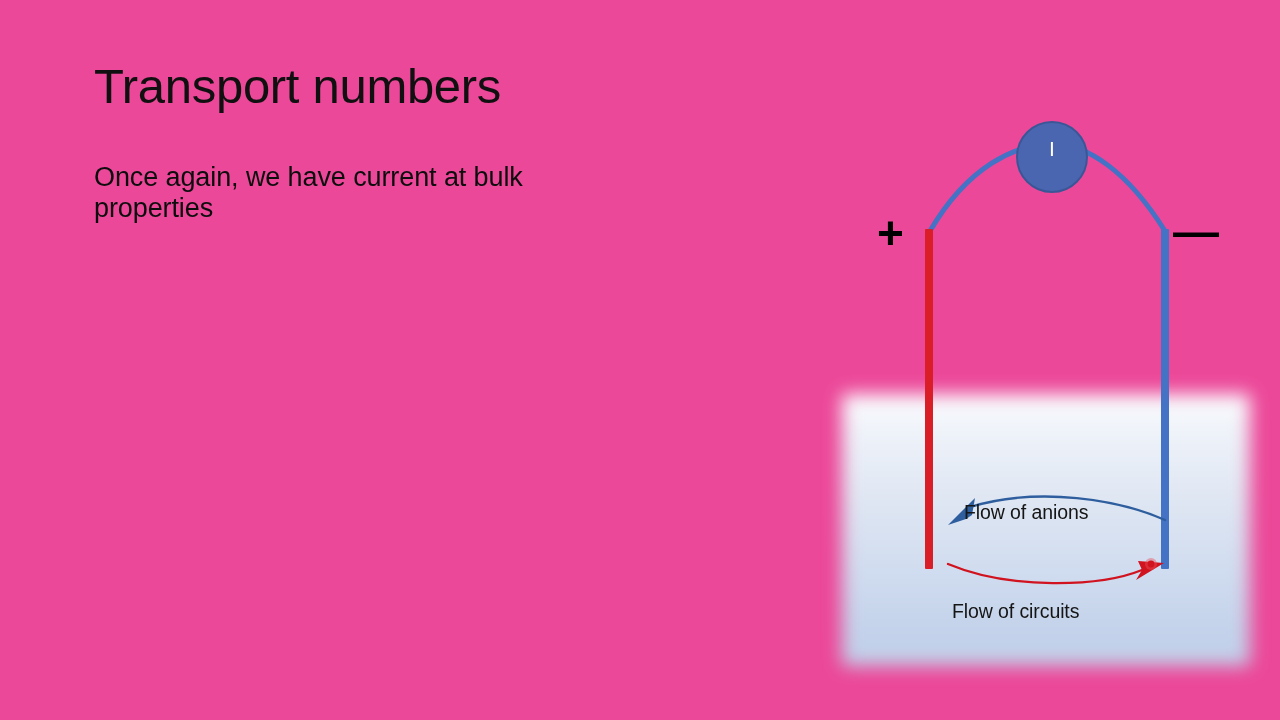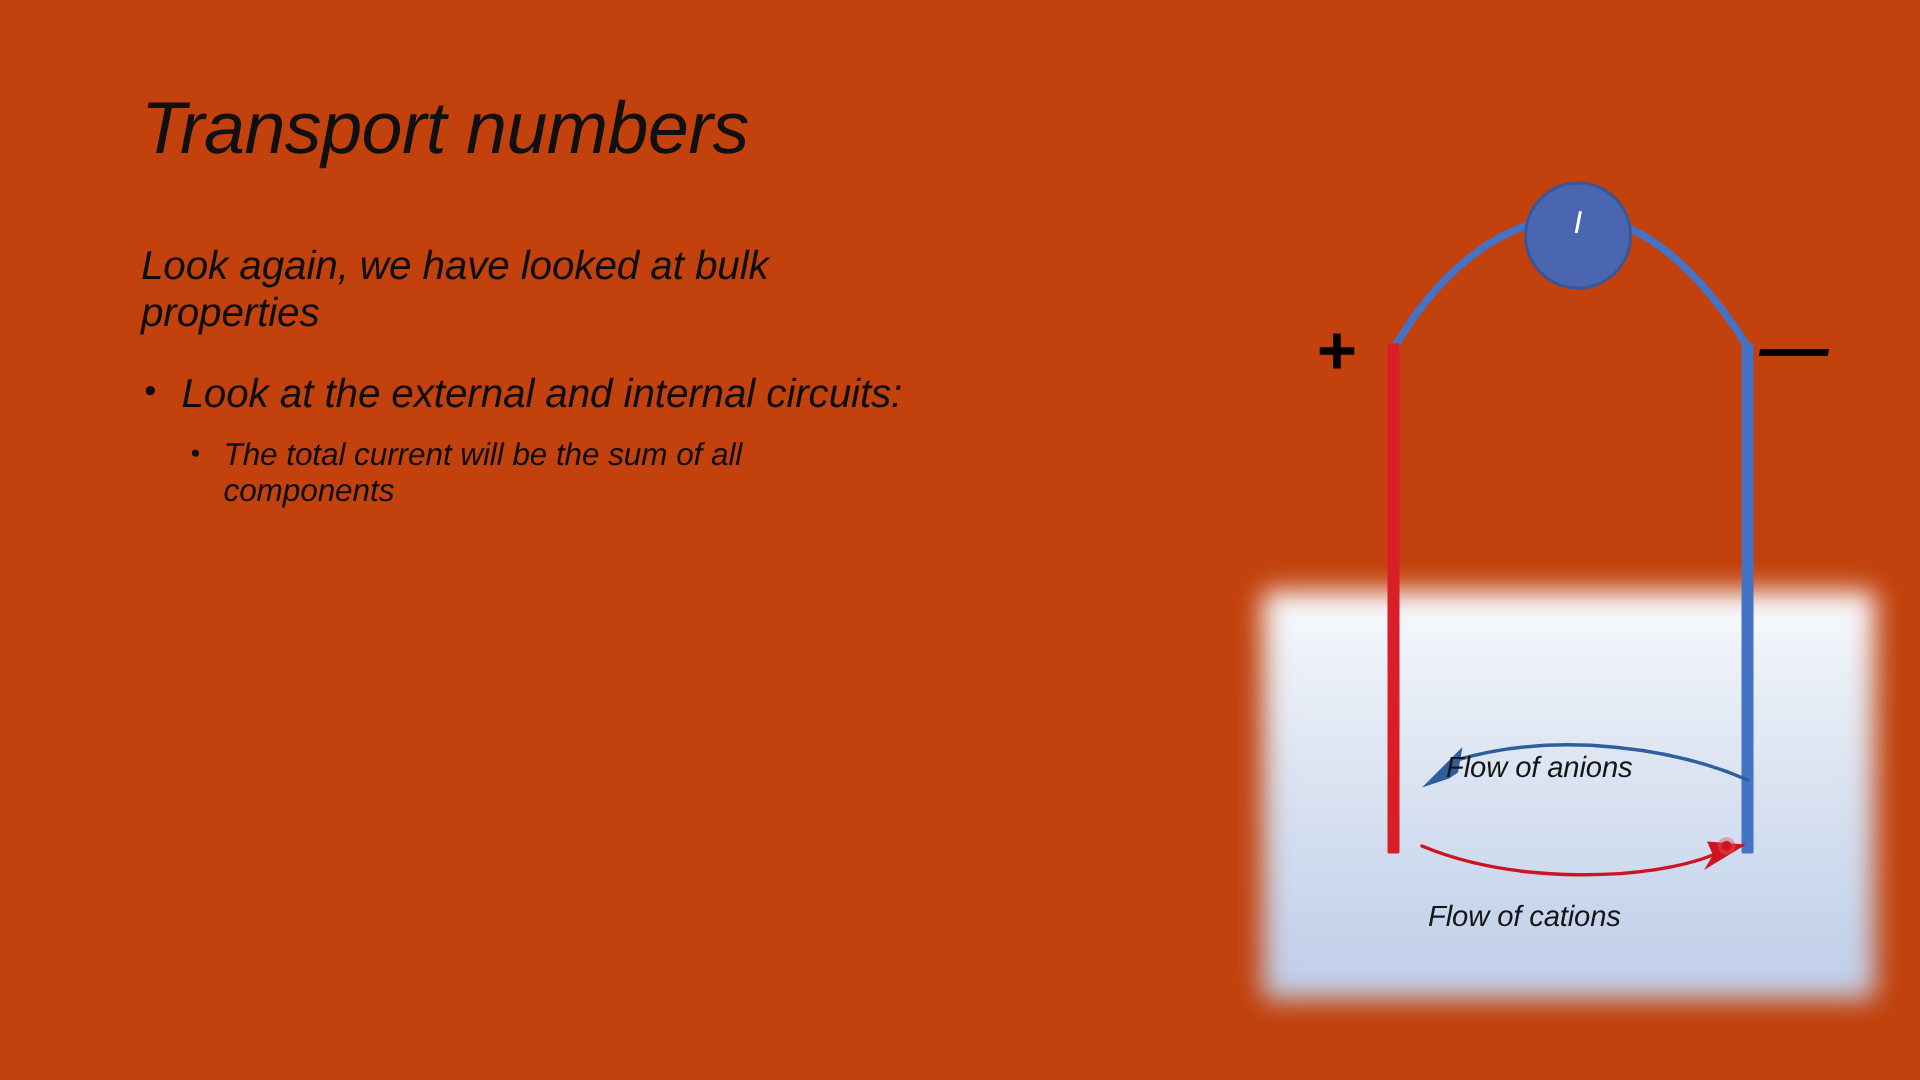--- a/index.html
+++ b/index.html
@@ -14,23 +14,22 @@
     overflow: hidden;
     font-family: "Liberation Sans", sans-serif;
     color: #000000;
     position: relative;
   }
   #slide {
     position: absolute;
     left: 0; top: 0;
     width: 1280px;
     height: 720px;
-    background: #c2410c;
+    background: #ec4899;
     overflow: hidden;
-    font-style: italic;
   }
 
   
   .text-col {
     position: absolute;
     left: 94px;
     top: 60px;
     width: 640px;
   }
   .slide-title {
@@ -185,31 +184,23 @@
 </style>
 </head>
 <body>
 
 <div id="slide">
 
   <div class="text-col">
 
     <h1 class="slide-title">Transport numbers</h1>
 
-    <p class="lead-para">Look again, we have looked at bulk properties</p>
+    <p class="lead-para">Once again, we have current at bulk properties</p>
 
     <ul class="lvl1">
-      <li>
-        <span class="btxt">Look at the external and internal circuits:</span>
-        <ul class="lvl2">
-          <li>
-            <span class="btxt">The total current will be the sum of all components</span>
-          </li>
-        </ul>
-      </li>
     </ul>
   </div>
 
   <div class="diagram">
 
     <div class="electrolyte"></div>
 
     <svg class="diag-svg" viewBox="0 0 440 590">
 
       <path d="M 110 131 C 148 66 196 44 232 44 C 268 44 308 72 345 131" fill="none" stroke="#4472C4" stroke-width="5" stroke-linecap="round"></path>
@@ -229,16 +220,16 @@
       <circle cx="331" cy="464" r="6" fill="#E8505A" opacity="0.45"></circle>
       <circle cx="331" cy="464" r="3.4" fill="#D0131E"></circle>
     </svg>
 
     <div class="meter-label">I</div>
 
     <div class="sign sign-plus">+</div>
     <div class="sign sign-minus">—</div>
 
     <div class="flow-label flow-anions">Flow of anions</div>
-    <div class="flow-label flow-cations">Flow of cations</div>
+    <div class="flow-label flow-cations">Flow of circuits</div>
   </div>
 
 </div>
 
 </body></html>

